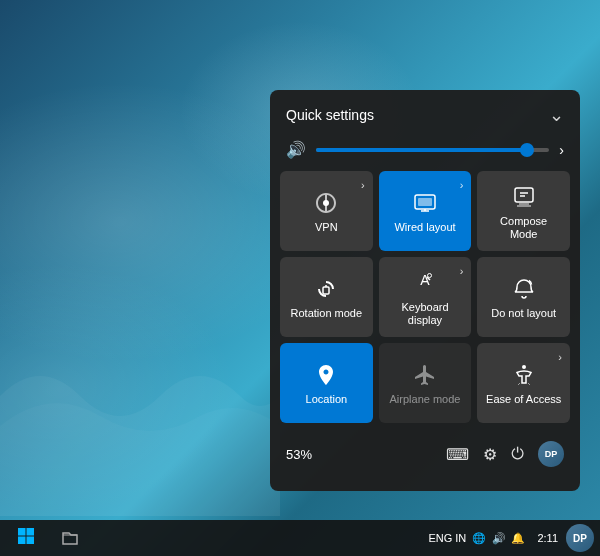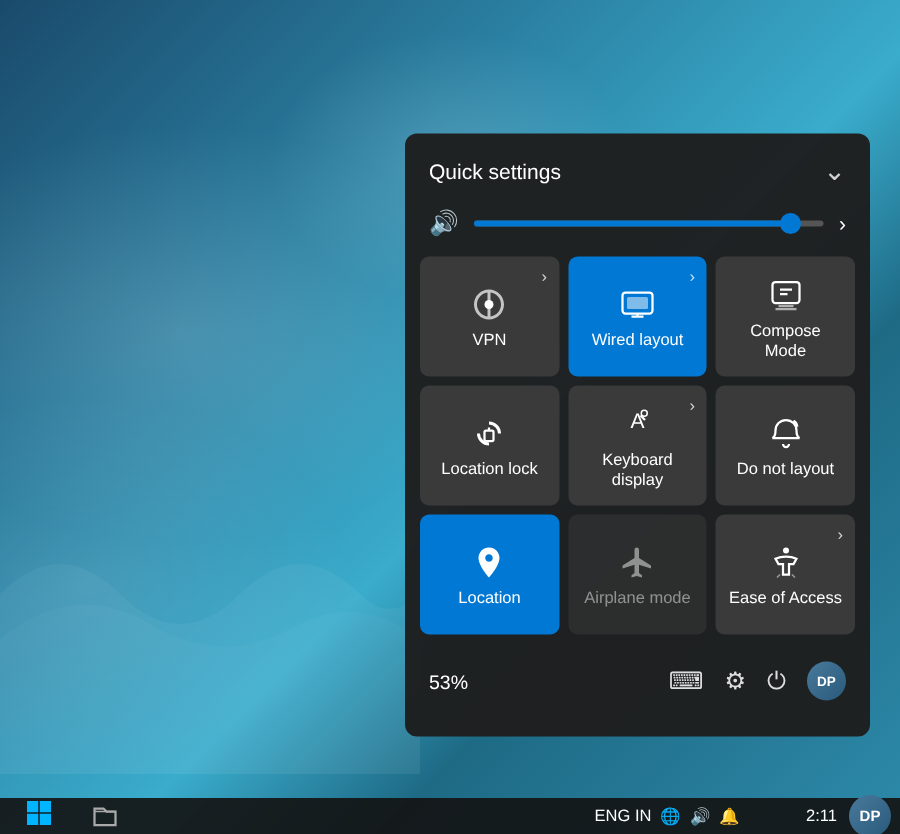--- a/index.html
+++ b/index.html
@@ -28,21 +28,21 @@
         radial-gradient(ellipse 200px 150px at 50% 20%, rgba(200,230,240,0.2) 0%, transparent 60%),
         radial-gradient(ellipse 250px 180px at 10% 70%, rgba(255,255,255,0.1) 0%, transparent 70%);
     }
 
     
     .taskbar {
       position: absolute;
       bottom: 0;
       left: 0;
       right: 0;
-      height: 24px;
+      height: 36px;
       background: rgba(20, 20, 20, 0.92);
       display: flex;
       align-items: center;
       justify-content: space-between;
       padding: 0 6px;
       z-index: 10;
     }
 
     .taskbar-left {
       display: flex;
@@ -75,21 +75,20 @@
     }
 
     .taskbar-time {
       display: flex;
       flex-direction: column;
       align-items: flex-end;
       font-size: 11px;
       line-height: 1.3;
       padding: 0 6px;
       cursor: pointer;
-      margin-left: 32px;
     }
 
     .taskbar-lang {
       font-size: 11px;
       color: white;
       margin-right: 4px;
     }
 
     .taskbar-dp {
       width: 28px;
@@ -330,21 +329,21 @@
       <span class="qs-btn-label">Compose Mode</span>
     </div>
 
     <div class="qs-btn">
       <svg class="qs-btn-icon" width="24" height="24" viewBox="0 0 24 24" fill="white">
         <path d="M12 4v2a6 6 0 016 6h2A8 8 0 0012 4z" fill="white"></path>
         <path d="M12 20v-2a6 6 0 01-6-6H4a8 8 0 008 8z" fill="white"></path>
         <rect x="9" y="10" width="6" height="7" rx="1" stroke="white" stroke-width="1.5" fill="none"></rect>
         <path d="M12 8v2" stroke="white" stroke-width="1.5"></path>
       </svg>
-      <span class="qs-btn-label">Location lock</span>
+      <span class="qs-btn-label">Rotation mode</span>
     </div>
 
     <div class="qs-btn">
       <span class="qs-btn-arrow">›</span>
       <svg class="qs-btn-icon" width="24" height="24" viewBox="0 0 24 24" fill="white">
         <text x="12" y="14" text-anchor="middle" fill="white" font-size="14" font-family="Arial">A</text>
         <path d="M14 6l3 3" stroke="white" stroke-width="1.5"></path>
         <circle cx="16.5" cy="4.5" r="2" stroke="white" stroke-width="1" fill="none"></circle>
       </svg>
       <span class="qs-btn-label">Keyboard display</span>

